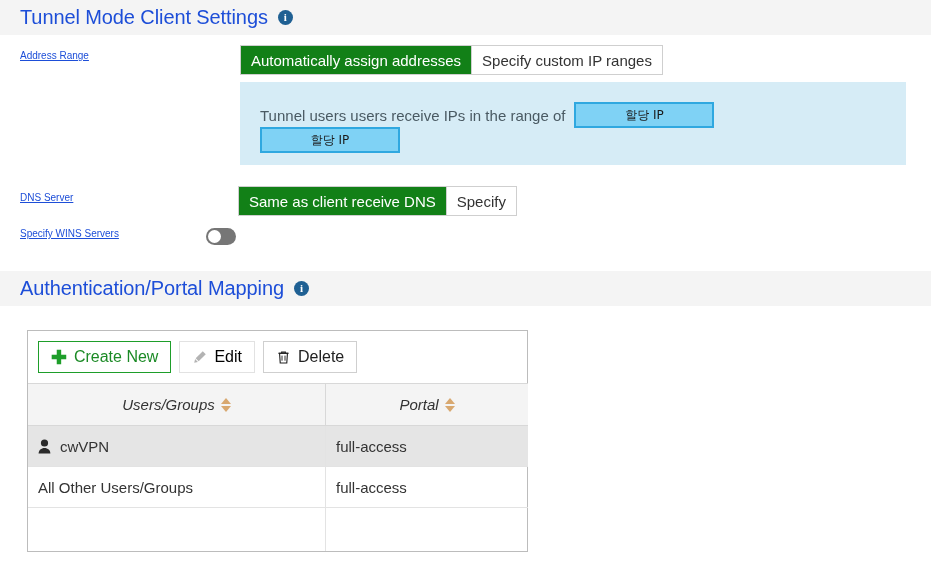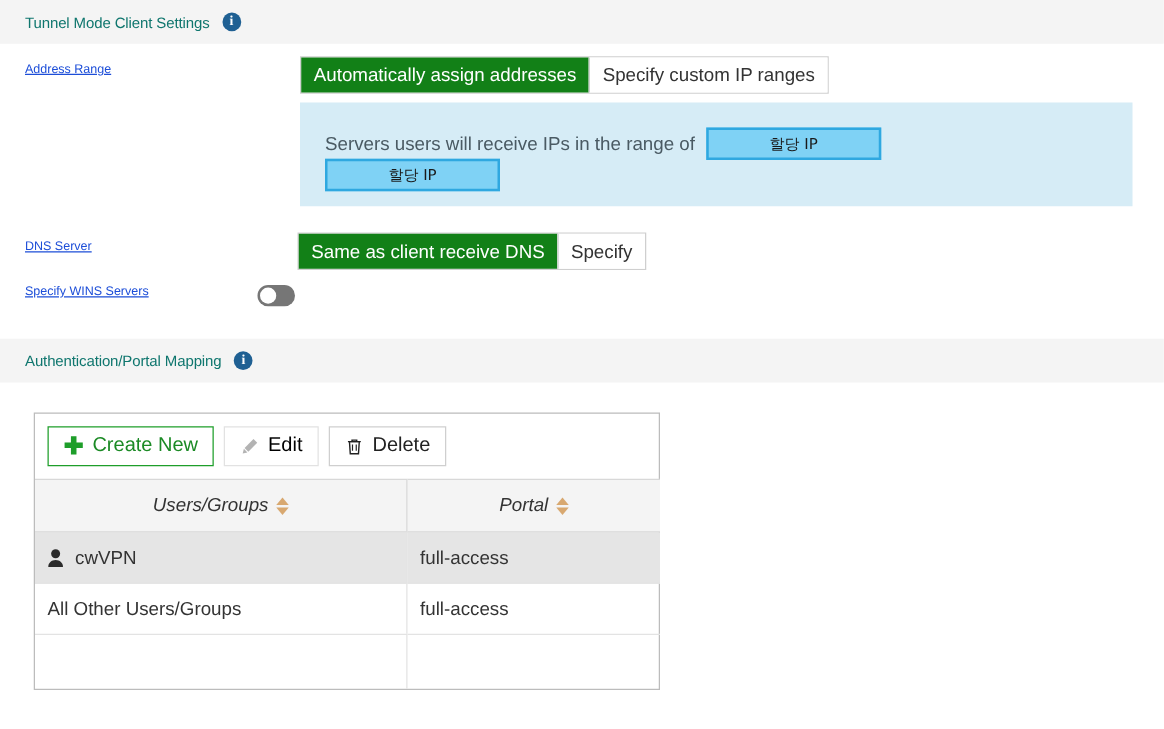--- a/index.html
+++ b/index.html
@@ -22,22 +22,22 @@
     position: absolute;
     left: 0;
     width: 931px;
     background: #f4f4f4;
     display: flex;
     align-items: center;
     box-sizing: border-box;
     padding-left: 20px;
   }
   .section-header .title {
-    font-size: 12px;
-    color: #0f766e;
+    font-size: 20px;
+    color: #1d4ed8;
     letter-spacing: -0.1px;
   }
   .info-icon {
     display: inline-block;
     width: 15px;
     height: 15px;
     border-radius: 50%;
     background: #1f6093;
     margin-left: 10px;
     position: relative;
@@ -267,21 +267,21 @@
 <div class="field-label" style="left:20px; top:50px;">Address Range</div>
 
 <div class="segmented" style="left:240px; top:45px; height:30px;">
   <div class="seg active">Automatically assign addresses</div>
   <div class="seg">Specify custom IP ranges</div>
 </div>
 
 <div class="note-box" style="left:240px; top:82px; width:666px; height:83px;">
 
   <div class="note-line" style="left:20px; top:20px;">
-    <span>Servers users will receive IPs in the range of</span>
+    <span>Tunnel users users receive IPs in the range of</span>
     <span class="hl-box" style="width:140px; height:26px; line-height:23px; margin-left:9px;">할당 IP</span>
   </div>
 
   <div class="note-line" style="left:20px; top:45px;">
     <span class="hl-box" style="width:140px; height:26px; line-height:23px;">할당 IP</span>
   </div>
 </div>
 
 <div class="field-label" style="left:20px; top:192px;">DNS Server</div>
 

